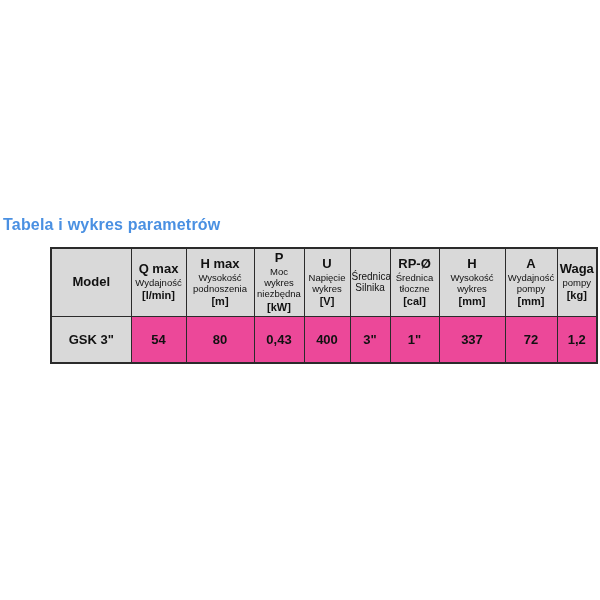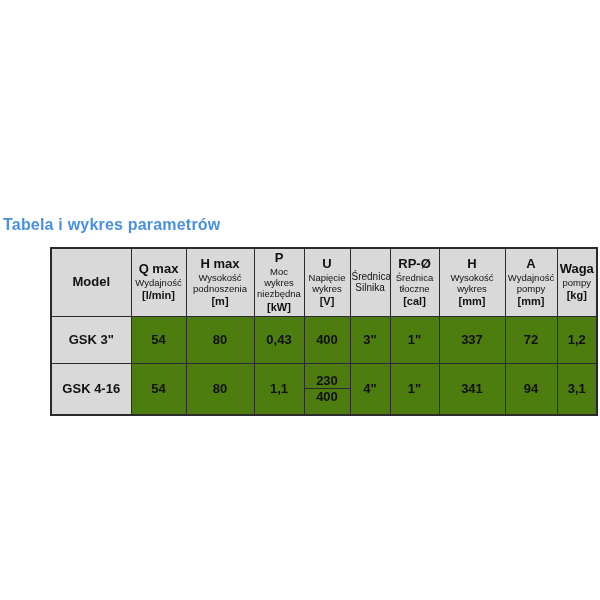--- a/index.html
+++ b/index.html
@@ -73,21 +73,21 @@
     margin-top:1px;
   }
   td.model-cell{
     background:var(--header-bg);
     font-size:13px;
     font-weight:700;
   }
   td.value-cell{
     font-size:13px;
     font-weight:700;
-    background:#4d7c0f;
+    background:#ec4899;
   }
   td.split-cell{padding:0;}
   .split-stack{
     display:flex;
     flex-direction:column;
     width:100%;
     height:100%;
   }
   .split-top,.split-bottom{
     flex:1;
@@ -174,32 +174,15 @@
       <td class="value-cell">80</td>
       <td class="value-cell">0,43</td>
       <td class="value-cell">400</td>
       <td class="value-cell">3"</td>
       <td class="value-cell">1"</td>
       <td class="value-cell">337</td>
       <td class="value-cell">72</td>
       <td class="value-cell">1,2</td>
     </tr>
 
-    <tr class="data-row-2">
-      <td class="model-cell">GSK 4-16</td>
-      <td class="value-cell">54</td>
-      <td class="value-cell">80</td>
-      <td class="value-cell">1,1</td>
-      <td class="value-cell split-cell">
-        <div class="split-stack">
-          <div class="split-top">230</div>
-          <div class="split-bottom">400</div>
-        </div>
-      </td>
-      <td class="value-cell">4"</td>
-      <td class="value-cell">1"</td>
-      <td class="value-cell">341</td>
-      <td class="value-cell">94</td>
-      <td class="value-cell">3,1</td>
-    </tr>
   </tbody>
     </table>
 </div>
 
 </body></html>

